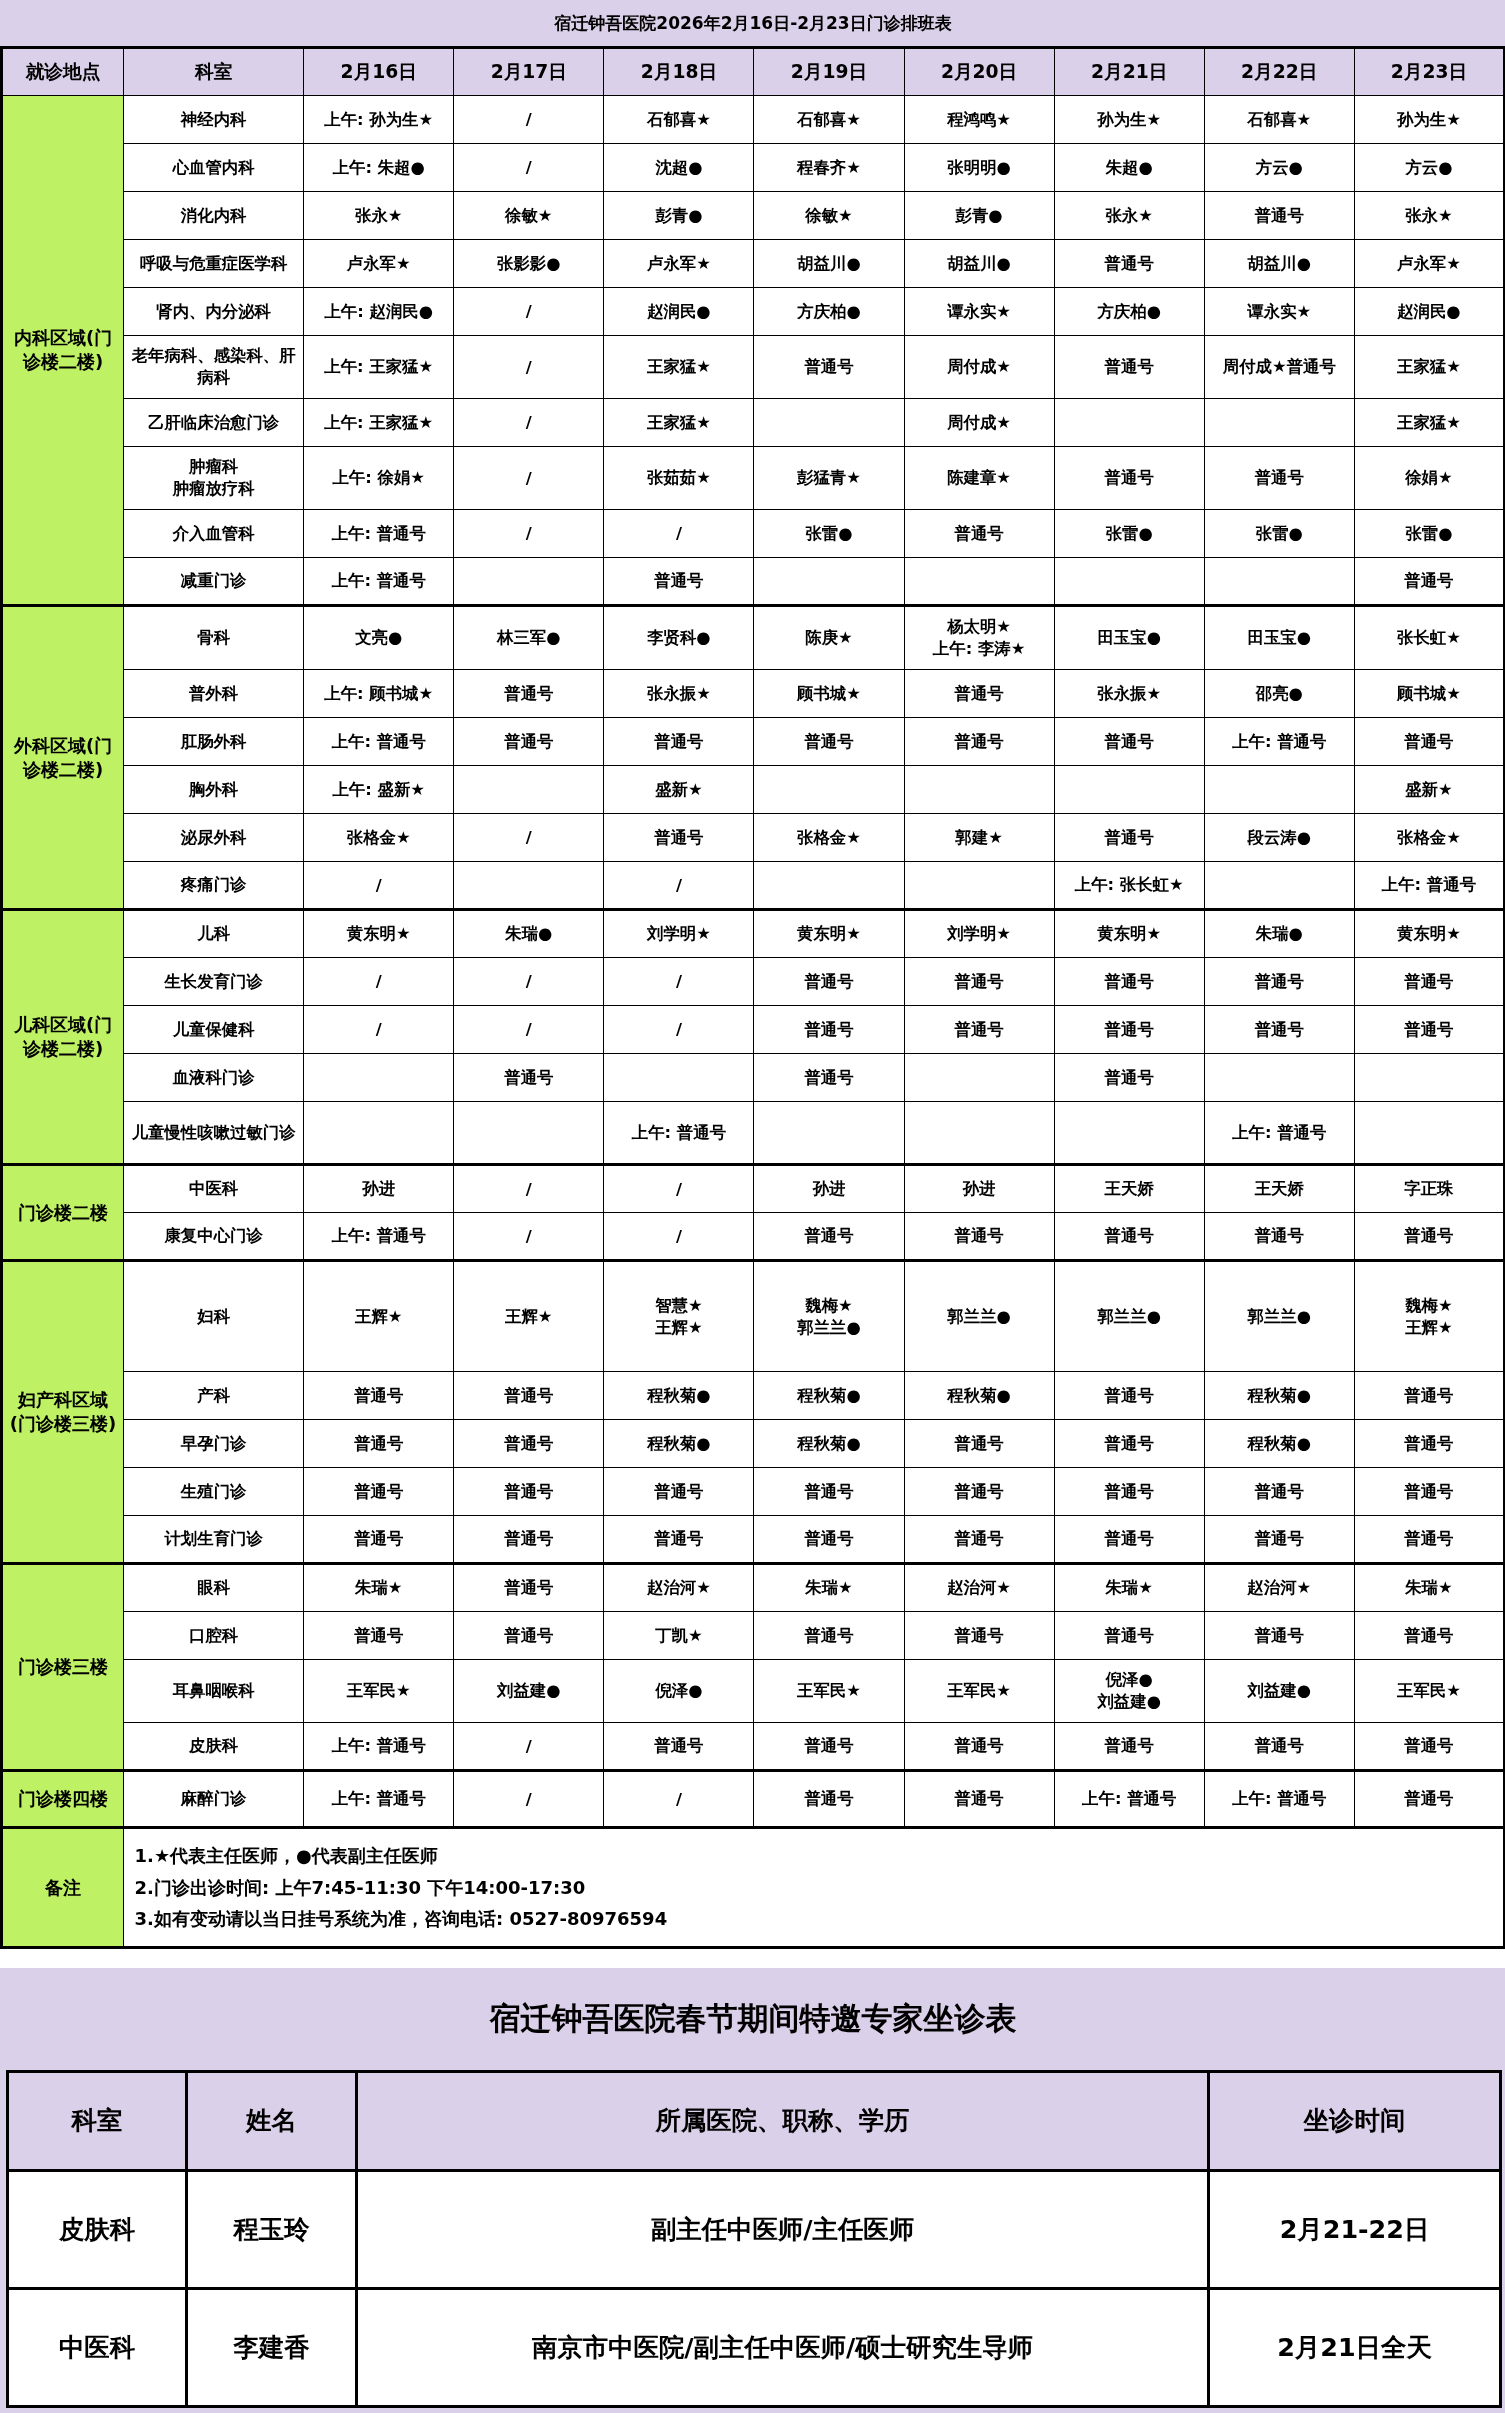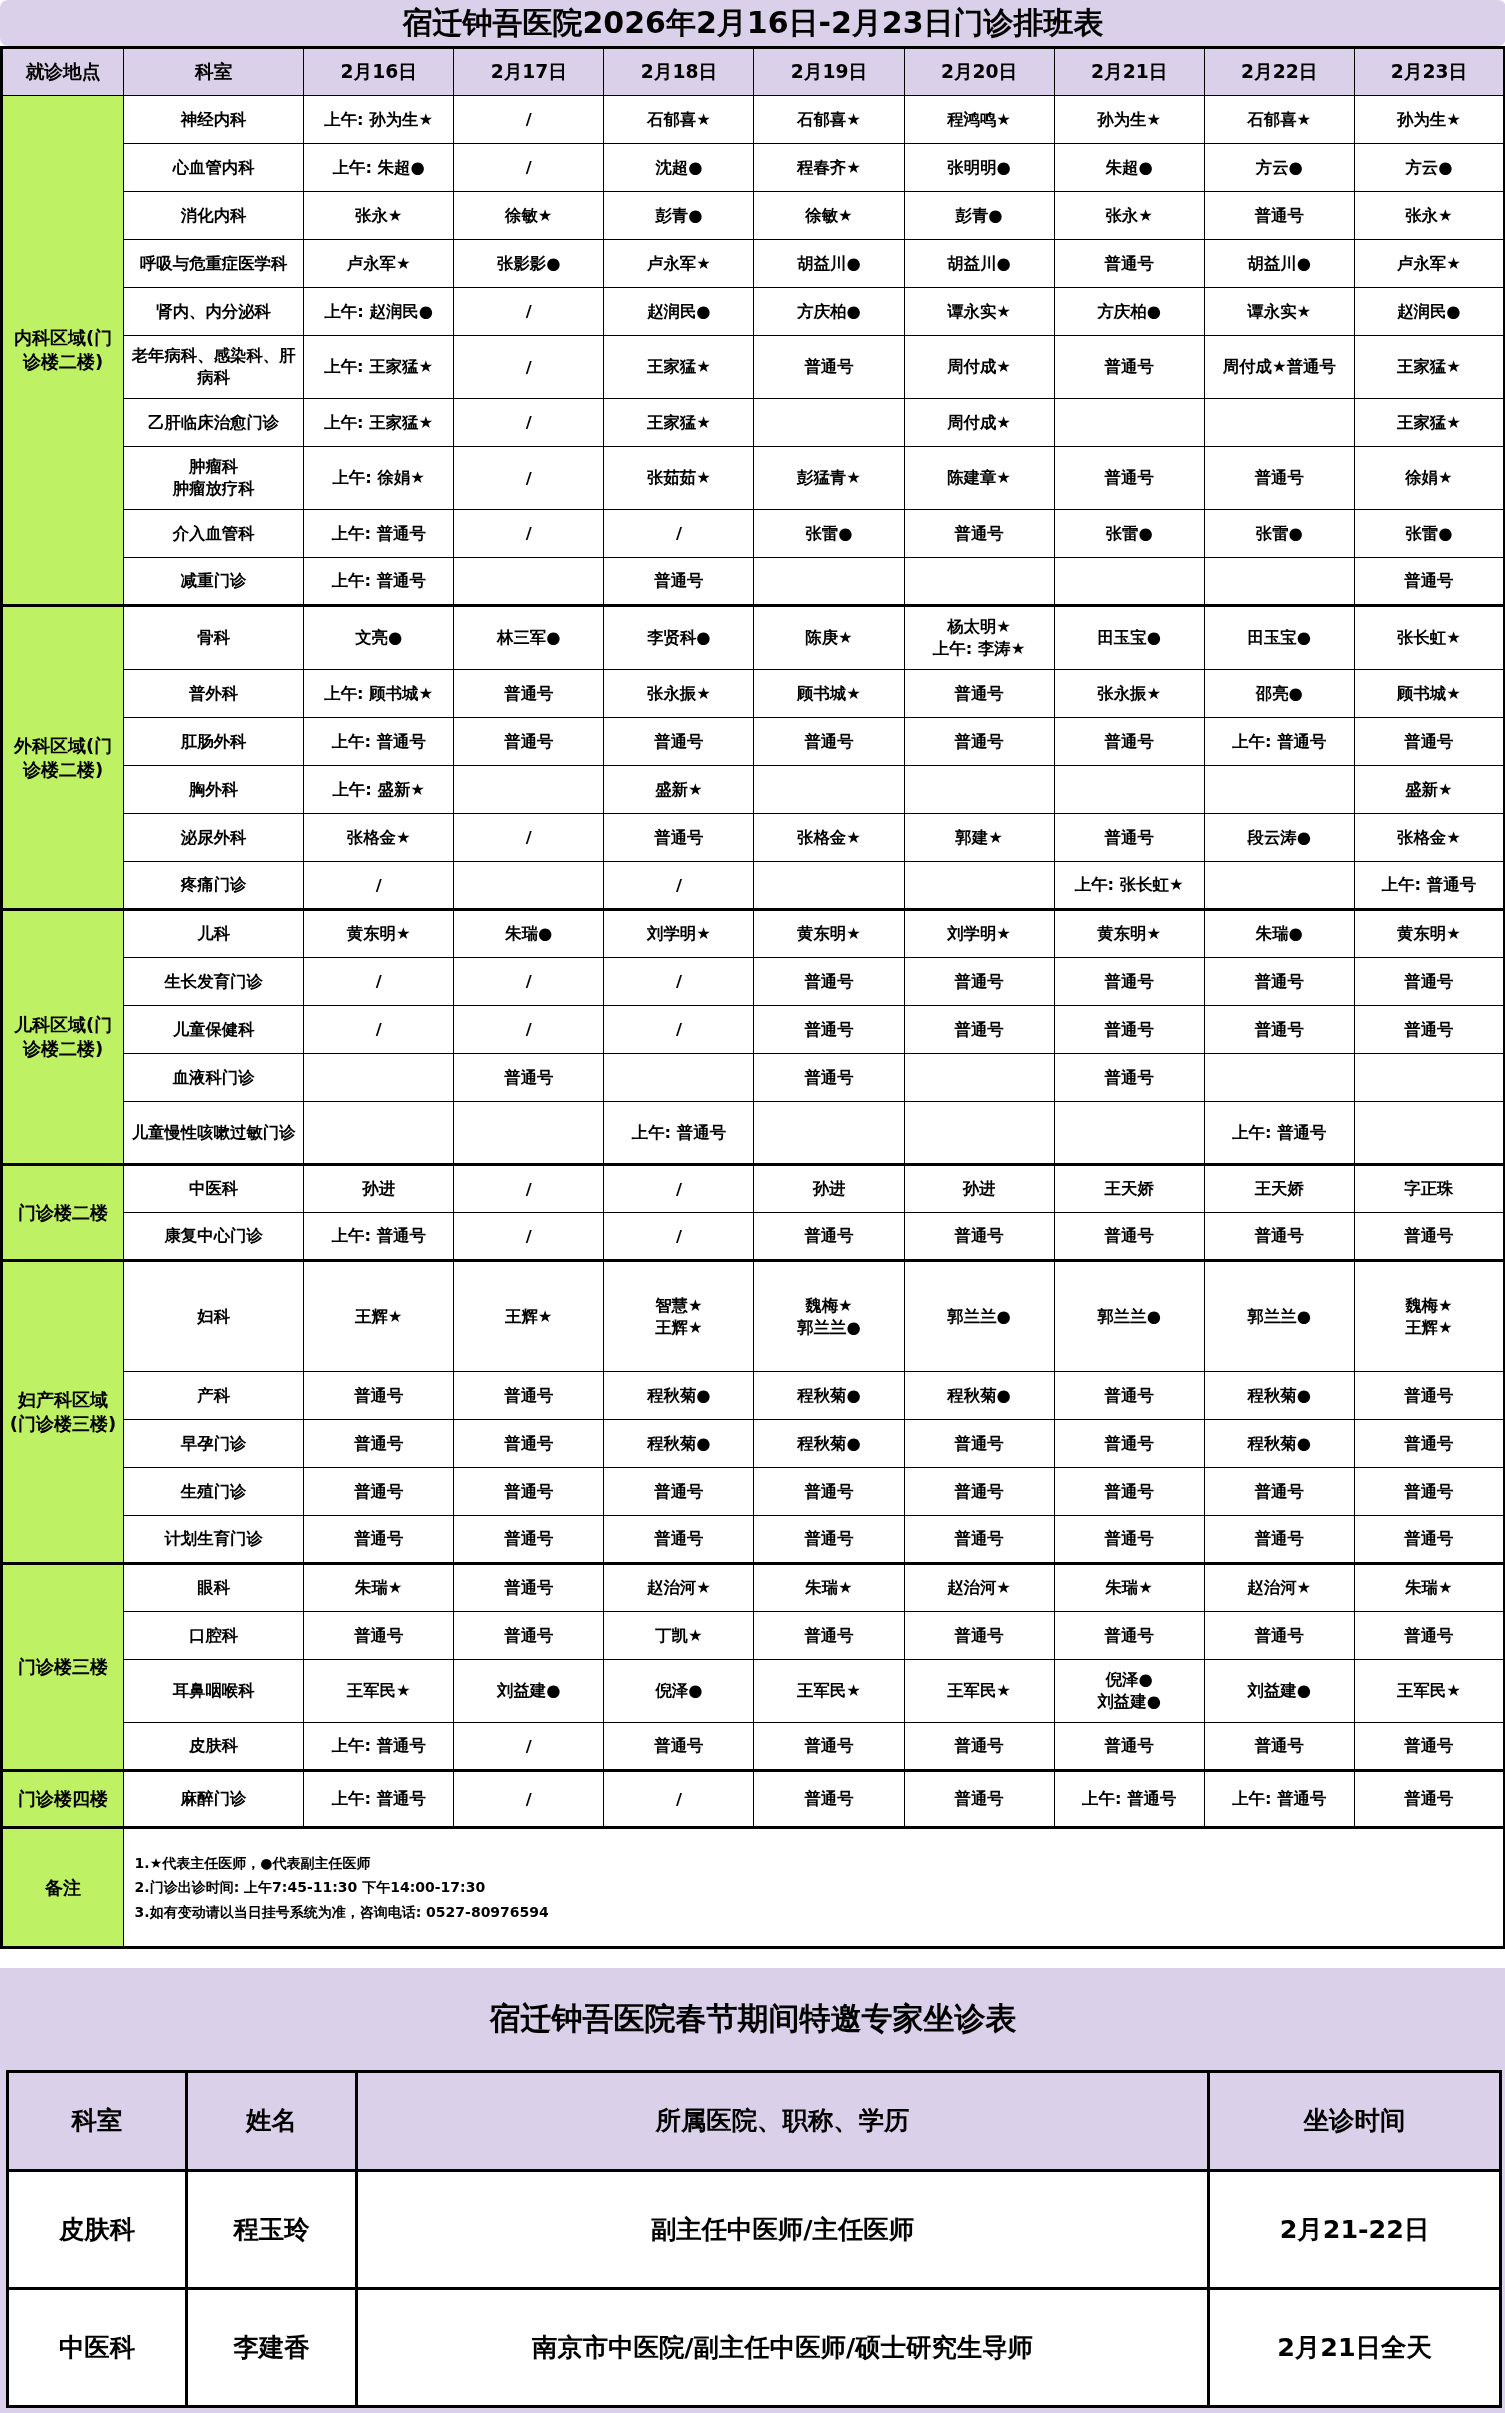--- a/index.html
+++ b/index.html
@@ -9,22 +9,21 @@
     font-weight:bold;
     color:#000;
   }
   .page { width:1506px; height:2413px; background:#fff; overflow:hidden; }
 
   
   .title-band {
     background:var(--purple);
     height:46px;
     display:flex; align-items:center; justify-content:center;
-    font-size:30px;
-    border-radius:8px;
+    font-size:17px;
   }
   table.main {
     width:1506px;
     border-collapse:collapse;
     table-layout:fixed;
     border:3.7px solid #000;
   }
   table.main th, table.main td {
     border:1.5px solid #000;
     text-align:center;
@@ -45,21 +44,21 @@
   tr.sec-top td, tr.sec-top th { border-top:3px solid #000; }
   tr.h-std  { height:48px; }
   tr.h-md   { height:63px; }
   tr.h-lg   { height:64px; }
   tr.h-xl   { height:111px; }
   tr.h-mz   { height:57px; }
   tr.notes-row { height:120px; }
   tr.notes-row td.notes-cell {
     text-align:left;
     padding-left:10.5px;
-    font-size:14px;
+    font-size:18px;
     line-height:1.75;
     white-space:pre-line;
     word-break:normal;
   }
 
   
   .gap { height:19.4px; background:#fff; }
   .experts-wrap {
     background:var(--purple);
     height:453px;

